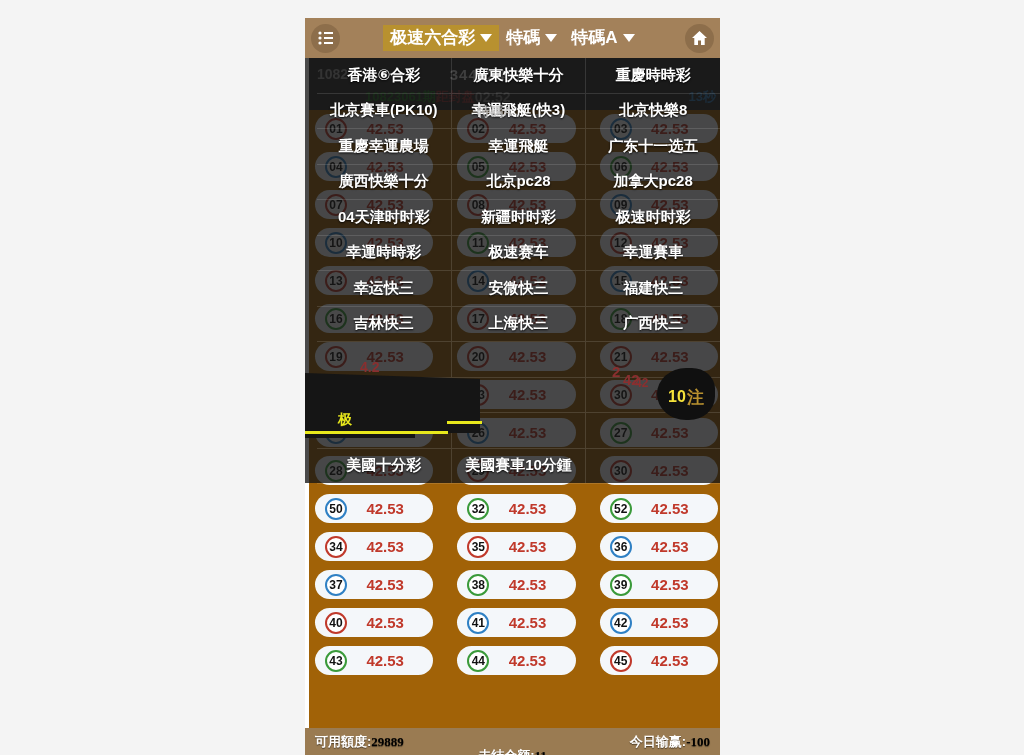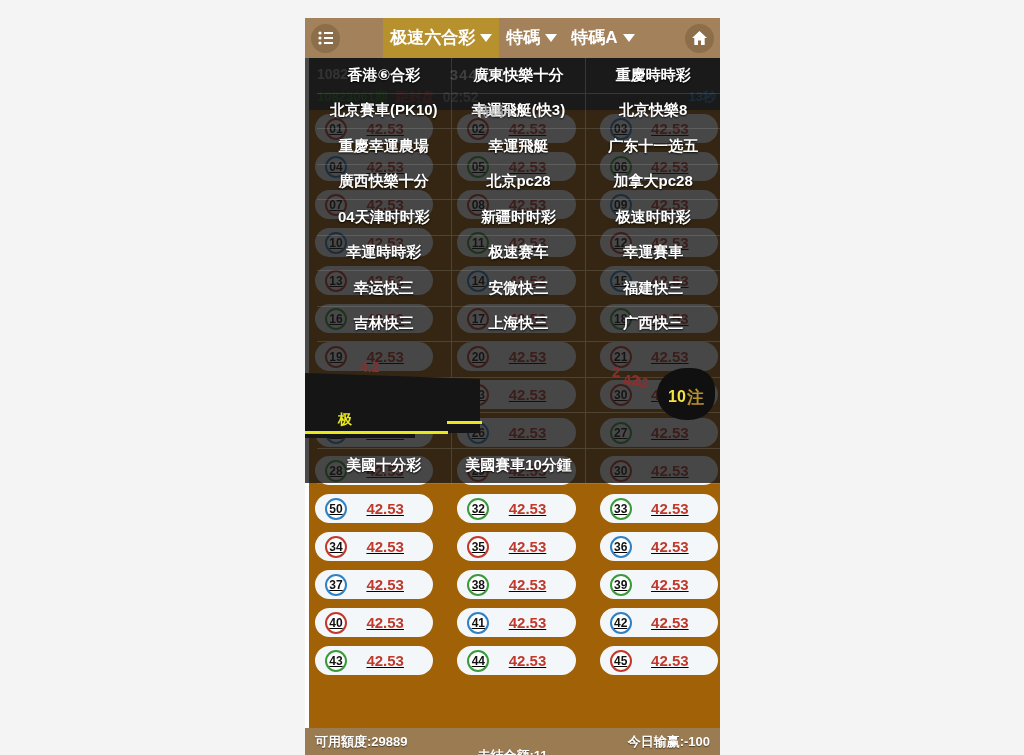--- a/index.html
+++ b/index.html
@@ -43,21 +43,21 @@
     flex:1 1 auto;
     display:flex;align-items:center;justify-content:center;
     height:40px;
     gap:0px;
   }
   .navitem{
     display:flex;align-items:center;
     color:#ffffff;
     font-size:17px;font-weight:bold;
     padding:0 7px;
-    height:40px;
+    height:26px;
     line-height:40px;
     white-space:nowrap;
     cursor:pointer;
   }
   .navitem.active{background:#b8912f;}
   .caret{
     display:inline-block;
     margin-left:5px;
     width:0;height:0;
     border-left:6px solid transparent;
@@ -76,33 +76,33 @@
   #bethead{
     position:relative;
     height:52px;
     background:#2b2b2b;
     color:#cfcfcf;
     font-size:13px;
     box-sizing:border-box;
     padding:4px 8px 0 8px;
   }
   .bh-row1{display:flex;align-items:center;justify-content:space-between;height:24px;}
-  .bh-row2{display:flex;align-items:center;height:22px;gap:8px;}
+  .bh-row2{display:flex;align-items:center;height:22px;gap:0;margin-left:48px;}
   .bh-issue{color:#9a9a9a;font-weight:bold;font-size:14px;}
   .bh-num{color:#cfcfcf;font-weight:bold;font-size:15px;letter-spacing:1px;}
   .bh-issue2{color:#1f6b1f;font-weight:bold;font-size:13px;}
   .bh-close{color:#8a2f2f;font-weight:bold;font-size:13px;}
   .bh-time{color:#7a7a7a;font-weight:bold;font-size:14px;}
   .bh-sec{color:#2f7ab8;font-weight:bold;font-size:13px;margin-left:auto;}
 
   #betgrid{
     padding:4px 6px 0 6px;
     box-sizing:border-box;
   }
-  .bet-row{display:flex;gap:24px;margin-bottom:9px;text-decoration:underline;}
+  .bet-row{display:flex;gap:24px;margin-bottom:9px;}
   .bet-cell{
     flex:1 1 0;
     height:29px;
     background:#f4f7fa;
     border-radius:15px;
     display:flex;align-items:center;
     box-sizing:border-box;
     padding:0 10px;
     cursor:pointer;
   }
@@ -206,21 +206,21 @@
   }
   .st-item{
     flex:1 1 0;
     color:#ffffff;
     font-size:13px;font-weight:bold;
     white-space:nowrap;
     text-shadow:0 1px 1px rgba(0,0,0,.5);
   }
   .st-item:nth-child(2){text-align:center;margin-top:28px;}
   .st-item:nth-child(3){text-align:right;}
-  .st-val{color:#ffffff;}
+  .st-val{color:#000000;font-family:Liberation Serif, serif;}
 </style>
 </head>
 <body>
 
 <div id="phone">
 
   <div id="topbar">
     <div class="round-btn">
       <span>
         <svg width="16" height="14" viewBox="0 0 16 14">
@@ -418,21 +418,21 @@
         <div class="bet-row">
           <div class="bet-cell">
             <div class="ball blue">50</div>
             <div class="odds">42.53</div>
           </div>
           <div class="bet-cell">
             <div class="ball green">32</div>
             <div class="odds">42.53</div>
           </div>
           <div class="bet-cell">
-            <div class="ball green">33</div>
+            <div class="ball green">52</div>
             <div class="odds">42.53</div>
           </div>
         </div>
         <div class="bet-row">
           <div class="bet-cell">
             <div class="ball red">34</div>
             <div class="odds">42.53</div>
           </div>
           <div class="bet-cell">
             <div class="ball red">35</div>

